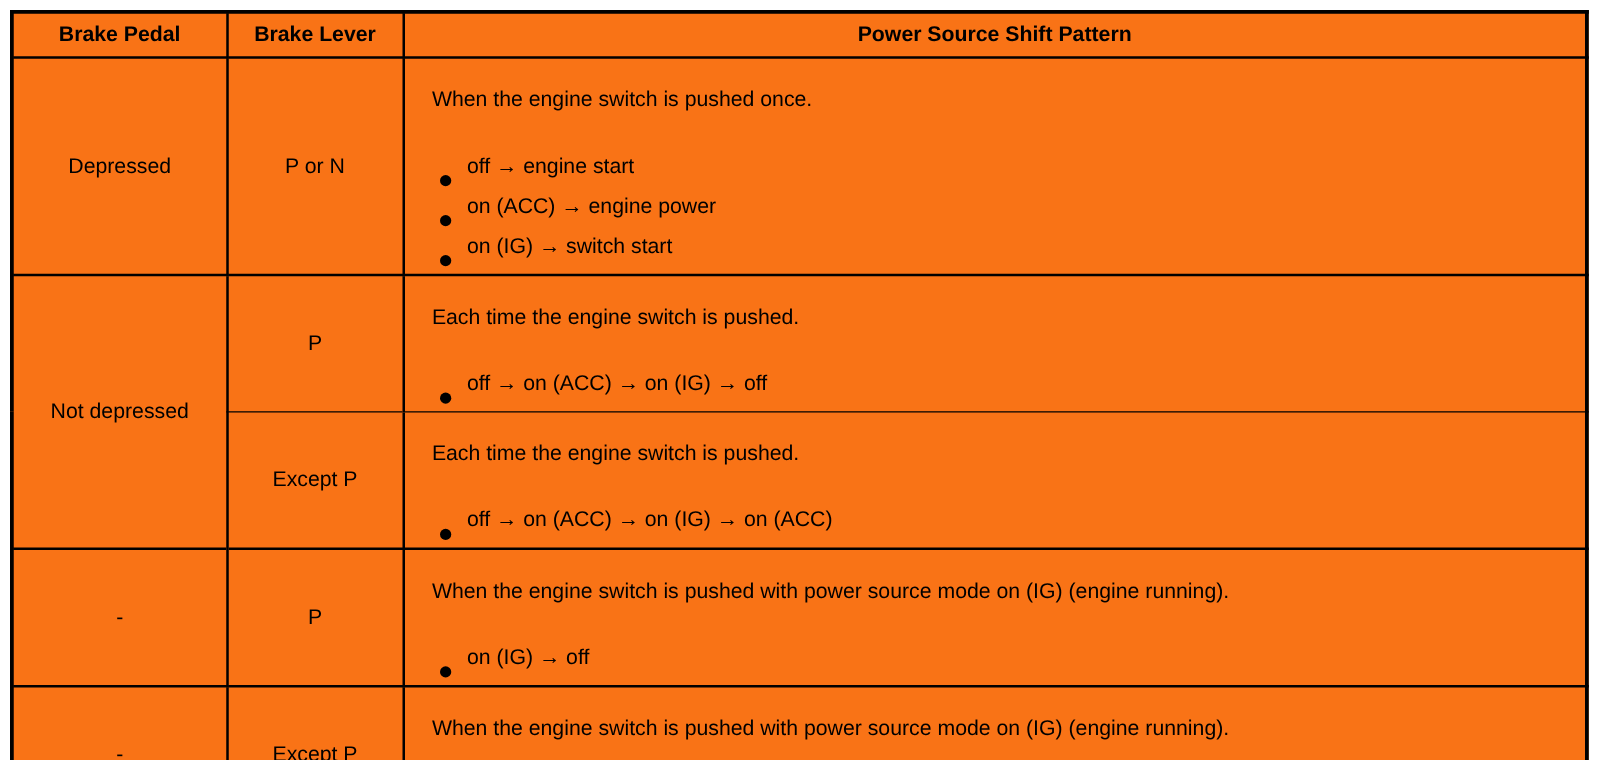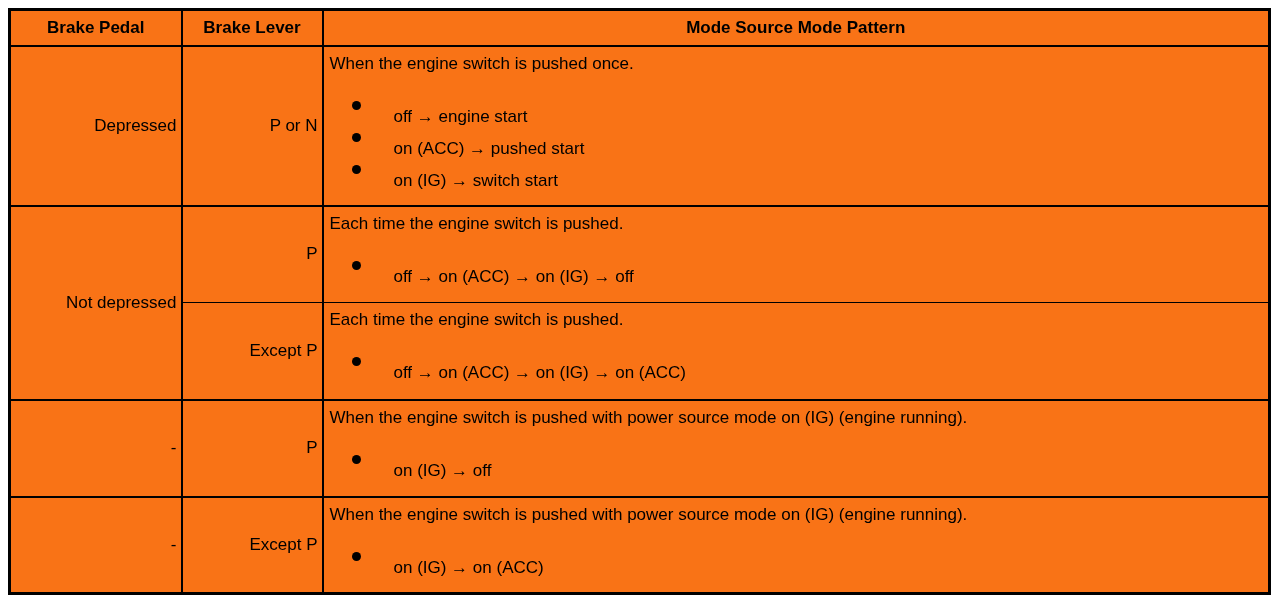--- a/index.html
+++ b/index.html
@@ -35,48 +35,47 @@
     border-bottom: 3px solid #000000;
     font-weight: bold;
     text-align: center;
     vertical-align: middle;
     height: 36px;
     padding: 2px 4px;
   }
   col.c1 { width: 172px; }
   col.c2 { width: 141px; }
   td.center-cell {
-    text-align: right;
+    text-align: center;
     vertical-align: middle;
     padding: 2px 4px;
   }
   td.pattern-cell {
     vertical-align: top;
     padding: 6px 8px 6px 6px;
     text-align: left;
   }
   tr.row-tall  { height: 160px; }
   tr.row-std   { height: 97px; }
   
   tr.sub-split-top td { border-bottom: 1px solid #000000; }
   tr.sub-split-bottom td { border-top: 1px solid #000000; }
   .desc {
     line-height: 22px;
-    margin: 0;
+    margin: 16px;
   }
   ul.steps {
     list-style: none;
     margin: 26px 0 0 0;
     padding: 0 0 0 22px;
   }
   ul.steps li {
     display: flex;
-    align-items: flex-start;
+    align-items: flex-end;
     line-height: 32px;
-    gap: 20px;
   }
   .bullet {
     display: inline-block;
     width: 9px;
     height: 9px;
     border-radius: 50%;
     background: #000000;
     margin-right: 13px;
     flex: 0 0 auto;
   }
@@ -88,38 +87,38 @@
   <table class="psm-table">
     <colgroup>
       <col class="c1">
       <col class="c2">
       <col class="c3">
     </colgroup>
     <thead>
       <tr>
         <th>Brake Pedal</th>
         <th>Brake Lever</th>
-        <th>Mode Source Mode Pattern</th>
+        <th>Power Source Shift Pattern</th>
       </tr>
     </thead>
     <tbody>
 
       <tr class="row-tall">
         <td class="center-cell">Depressed</td>
         <td class="center-cell">P or N</td>
         <td class="pattern-cell">
           <p class="desc">When the engine switch is pushed once.</p>
           <ul class="steps">
             <li>
               <span class="bullet"></span>
               <span>off → engine start</span>
             </li>
             <li>
               <span class="bullet"></span>
-              <span>on (ACC) → pushed start</span>
+              <span>on (ACC) → engine power</span>
             </li>
             <li>
               <span class="bullet"></span>
               <span>on (IG) → switch start</span>
             </li>
           </ul>
         </td>
       </tr>
 
       <tr class="row-std sub-split-top">

